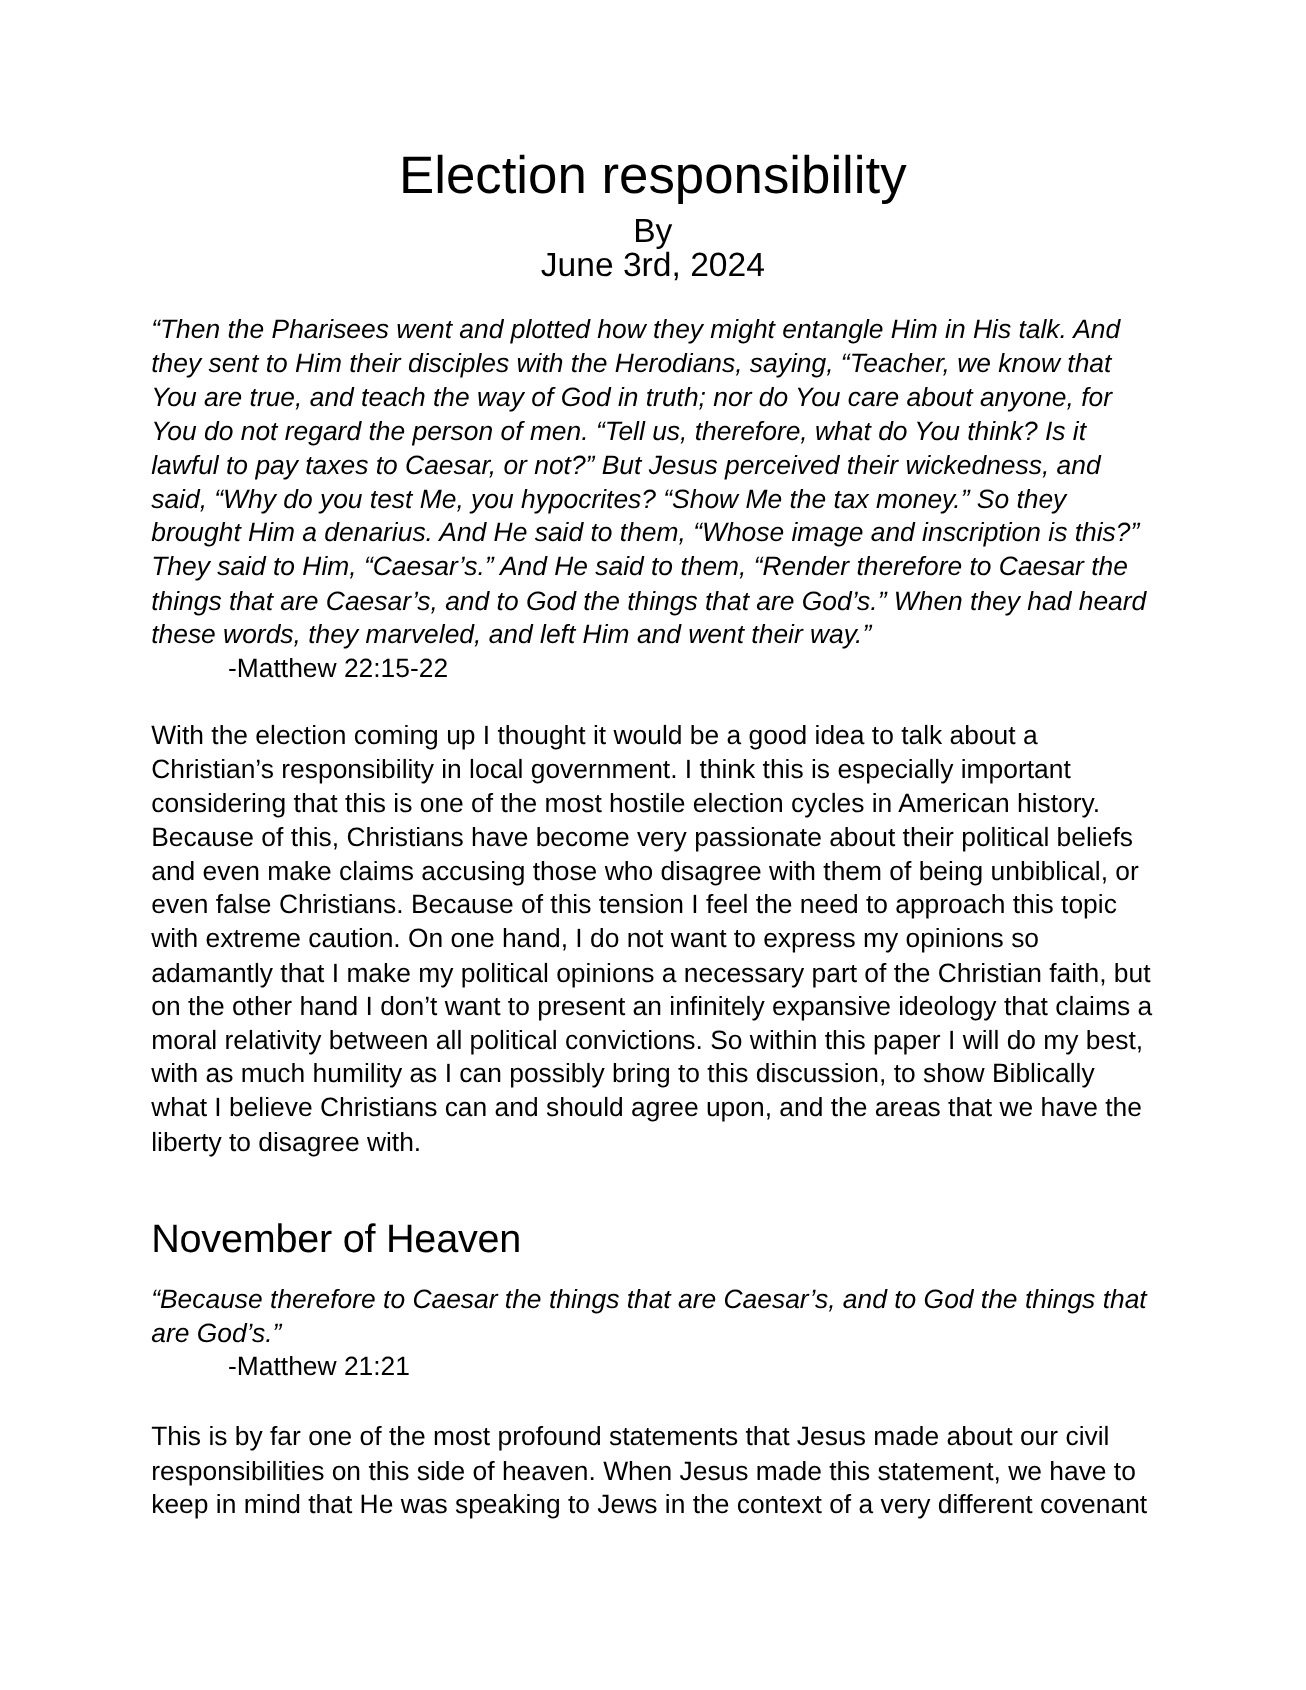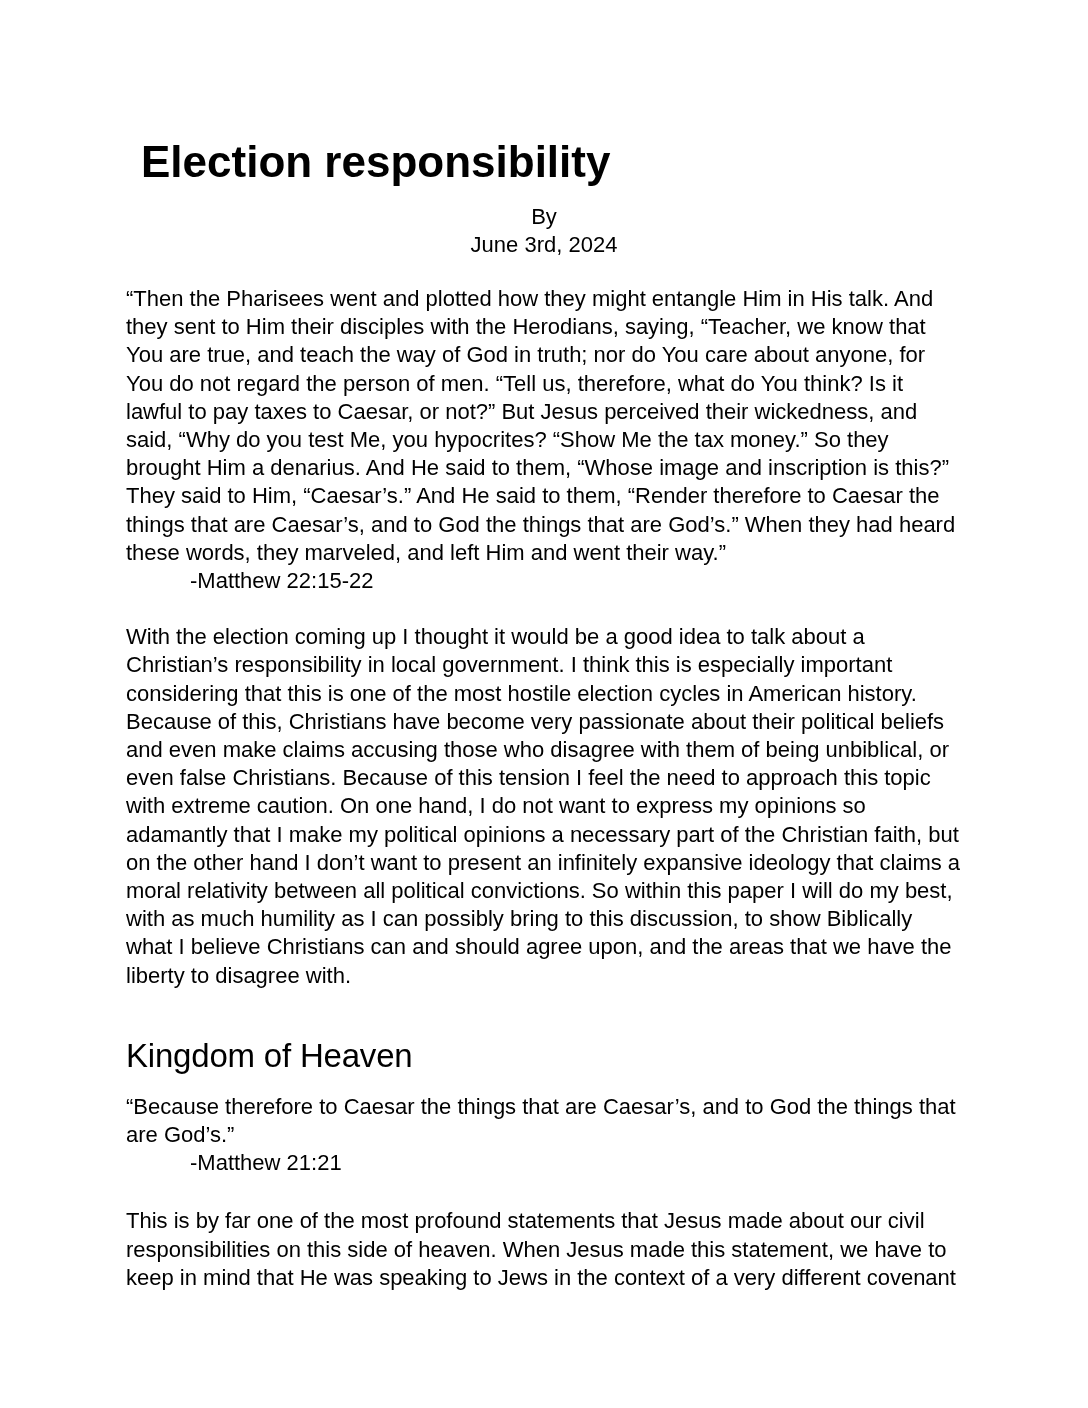--- a/index.html
+++ b/index.html
@@ -26,49 +26,51 @@
 
   .content {
     position: absolute;
     left: 126px;
     top: 0;
     width: 836px;
   }
 
   
   .doc-title {
-    margin: 15px;
+    margin: 0;
     padding-top: 121px;
     font-size: 44px;
-    font-weight: bold;
+    font-weight: normal;
     line-height: 52px;
+    text-align: center;
     letter-spacing: 0px;
   }
 
   .byline {
     text-align: center;
-    font-size: 22px;
+    font-size: 28px;
     line-height: 28px;
     margin-top: 6px;
   }
 
   .byline-line {
     display: block;
   }
 
   
   .para {
     font-size: 22px;
     line-height: 28.2px;
     margin: 0;
     text-align: left;
     white-space: normal;
   }
 
   .quote {
+    font-style: italic;
     font-size: 22px;
     line-height: 28.2px;
     margin: 0;
     text-align: left;
   }
 
   .citation {
     font-size: 22px;
     line-height: 28.2px;
     margin: 0;
@@ -108,21 +110,21 @@
     <p class="quote">“Then the Pharisees went and plotted how they might entangle Him in His talk. And they sent to Him their disciples with the Herodians, saying, “Teacher, we know that You are true, and teach the way of God in truth; nor do You care about anyone, for You do not regard the person of men. “Tell us, therefore, what do You think? Is it lawful to pay taxes to Caesar, or not?” But Jesus perceived their wickedness, and said, “Why do you test Me, you hypocrites? “Show Me the tax money.” So they brought Him a denarius. And He said to them, “Whose image and inscription is this?” They said to Him, “Caesar’s.” And He said to them, “Render therefore to Caesar the things that are Caesar’s, and to God the things that are God’s.” When they had heard these words, they marveled, and left Him and went their way.”</p>
 
     <p class="citation">-Matthew 22:15-22</p>
 
     <div class="gap-after-cit"></div>
 
     <p class="para">With the election coming up I thought it would be a good idea to talk about a Christian’s responsibility in local government. I think this is especially important considering that this is one of the most hostile election cycles in American history. Because of this, Christians have become very passionate about their political beliefs and even make claims accusing those who disagree with them of being unbiblical, or even false Christians. Because of this tension I feel the need to approach this topic with extreme caution. On one hand, I do not want to express my opinions so adamantly that I make my political opinions a necessary part of the Christian faith, but on the other hand I don’t want to present an infinitely expansive ideology that claims a moral relativity between all political convictions. So within this paper I will do my best, with as much humility as I can possibly bring to this discussion, to show Biblically what I believe Christians can and should agree upon, and the areas that we have the liberty to disagree with.</p>
 
     <div class="gap-before-head"></div>
 
-    <h2 class="section-heading">Kingdom of Heaven</h2>
+    <h2 class="section-heading">November of Heaven</h2>
 
     <div class="gap-after-head"></div>
 
     <p class="quote">“Because therefore to Caesar the things that are Caesar’s, and to God the things that are God’s.”</p>
 
     <p class="citation">-Matthew 21:21</p>
 
     <div class="gap-after-cit2"></div>
 
     <p class="para">This is by far one of the most profound statements that Jesus made about our civil responsibilities on this side of heaven. When Jesus made this statement, we have to keep in mind that He was speaking to Jews in the context of a very different covenant</p>

